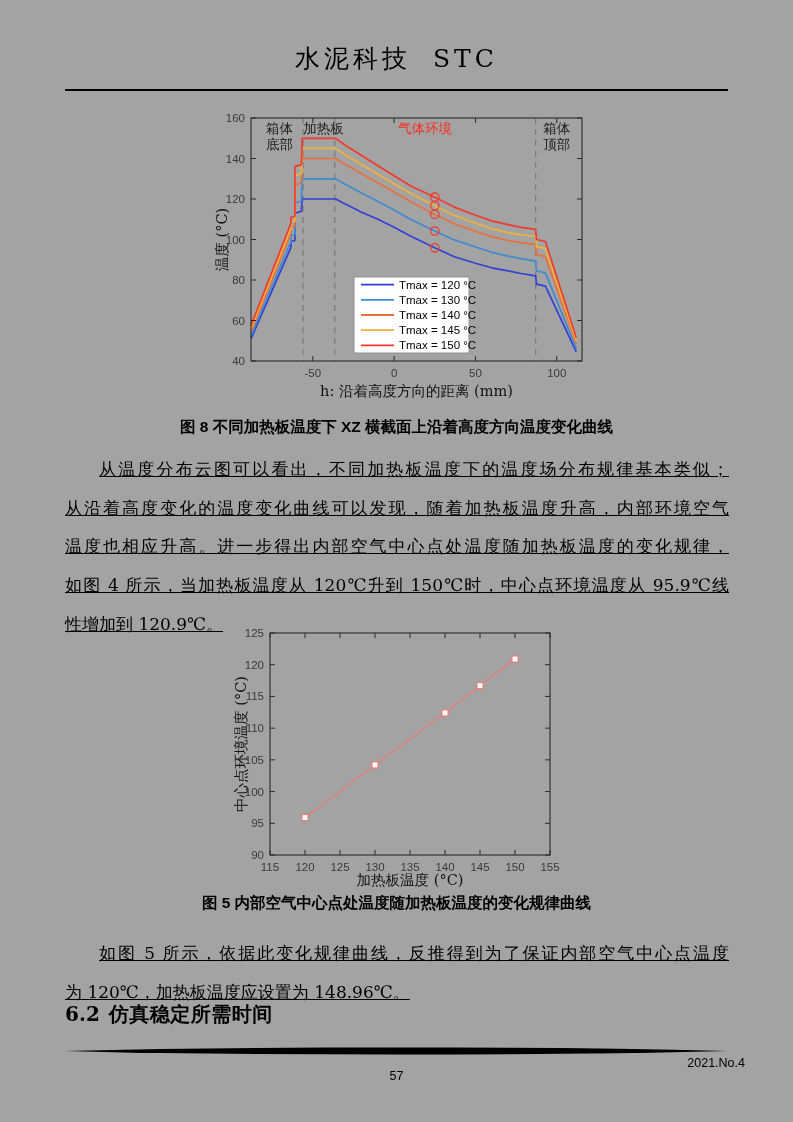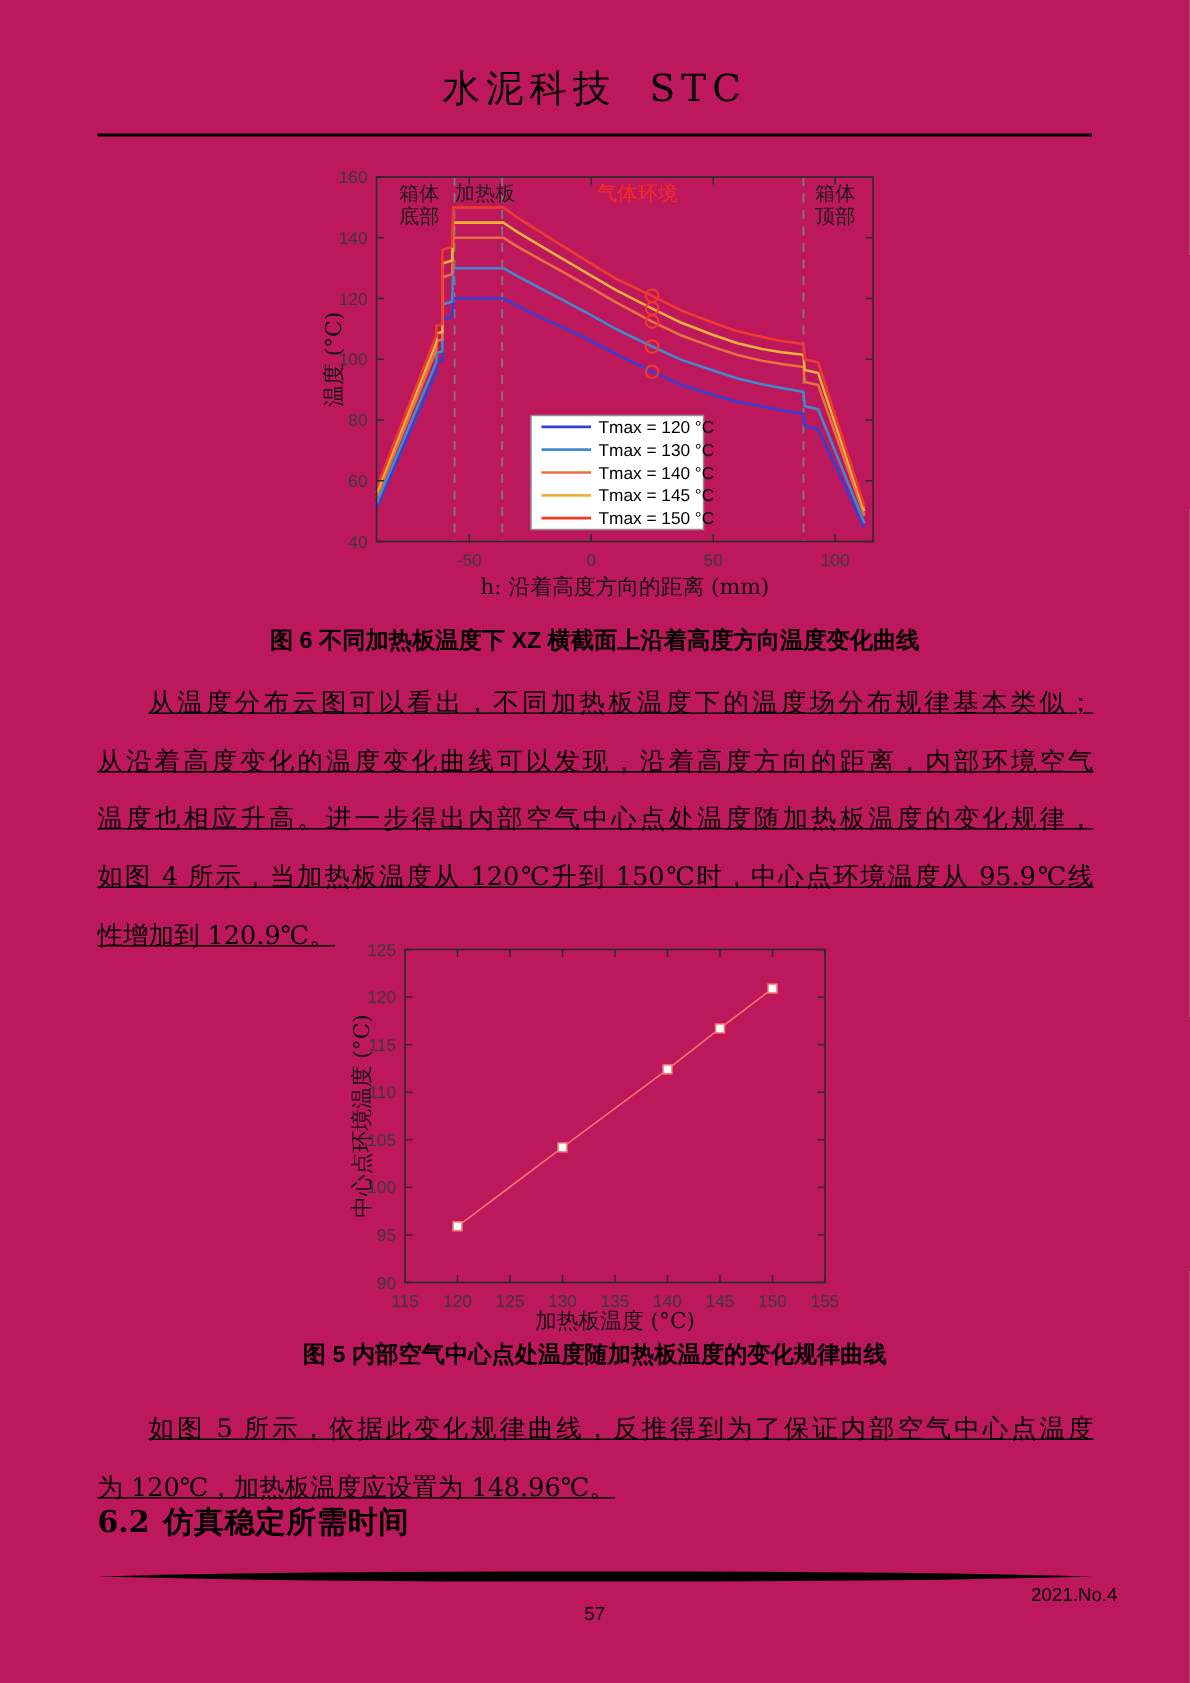--- a/index.html
+++ b/index.html
@@ -1,17 +1,17 @@
 <!DOCTYPE html>
 <html><head>
 <meta charset="utf-8">
 <style>
   html,body{margin:0;padding:0;background:#888;}
   .page{
-    position:relative;width:793px;height:1122px;background:#be185d;
+    position:relative;width:793px;height:1122px;background:#a3a3a3;
     margin:0 auto;overflow:hidden;
     font-family:"DejaVu Serif","Liberation Serif",serif;color:#000;
   }
   .journal-title{
     position:absolute;top:42px;left:0;width:100%;text-align:center;
     font-family:"DejaVu Serif","Liberation Serif",serif;
     font-size:25px;letter-spacing:4px;word-spacing:10px;color:#000;
   }
   .header-rule{position:absolute;top:89px;left:65px;width:663px;height:2px;background:#000;}
   .chart{position:absolute;}
@@ -120,25 +120,25 @@
       <text x="185" y="181.6" class="ct-legend" text-anchor="start">Tmax = 120 °C</text>
       <line x1="147" y1="192.8" x2="180" y2="192.8" stroke="#3f8bd0" stroke-width="1.8"></line>
       <text x="185" y="196.8" class="ct-legend" text-anchor="start">Tmax = 130 °C</text>
       <line x1="147" y1="208" x2="180" y2="208" stroke="#e8703f" stroke-width="1.8"></line>
       <text x="185" y="212" class="ct-legend" text-anchor="start">Tmax = 140 °C</text>
       <line x1="147" y1="223.2" x2="180" y2="223.2" stroke="#eeb23c" stroke-width="1.8"></line>
       <text x="185" y="227.2" class="ct-legend" text-anchor="start">Tmax = 145 °C</text>
       <line x1="147" y1="238.39999999999998" x2="180" y2="238.39999999999998" stroke="#ef3b2d" stroke-width="1.8"></line>
       <text x="185" y="242.39999999999998" class="ct-legend" text-anchor="start">Tmax = 150 °C</text>
     </svg>
-  <div class="caption cap4">图 6 不同加热板温度下 XZ 横截面上沿着高度方向温度变化曲线</div>
+  <div class="caption cap4">图 8 不同加热板温度下 XZ 横截面上沿着高度方向温度变化曲线</div>
 
   <div class="body-par p1">
     <div class="bline indent">从温度分布云图可以看出，不同加热板温度下的温度场分布规律基本类似；</div>
-    <div class="bline">从沿着高度变化的温度变化曲线可以发现，沿着高度方向的距离，内部环境空气</div>
+    <div class="bline">从沿着高度变化的温度变化曲线可以发现，随着加热板温度升高，内部环境空气</div>
     <div class="bline">温度也相应升高。进一步得出内部空气中心点处温度随加热板温度的变化规律，</div>
     <div class="bline">如图 4 所示，当加热板温度从 120℃升到 150℃时，中心点环境温度从 95.9℃线</div>
     <div class="bline last">性增加到 120.9℃。</div>
   </div>
 
   <svg id="chart-fig5" class="chart" width="340" height="272">
       <polyline points="73.0,195.6 143.0,142.9 213.0,90.9 248.0,63.6 283.0,37.0" fill="none" stroke="#f4736c" stroke-width="1.1" stroke-linejoin="round"></polyline>
       <rect x="70" y="192.57714285714283" width="6" height="6" fill="#fff" stroke="#f4736c" stroke-width="1"></rect>
       <rect x="140" y="139.93142857142857" width="6" height="6" fill="#fff" stroke="#f4736c" stroke-width="1"></rect>
       <rect x="210" y="87.91999999999996" width="6" height="6" fill="#fff" stroke="#f4736c" stroke-width="1"></rect>

